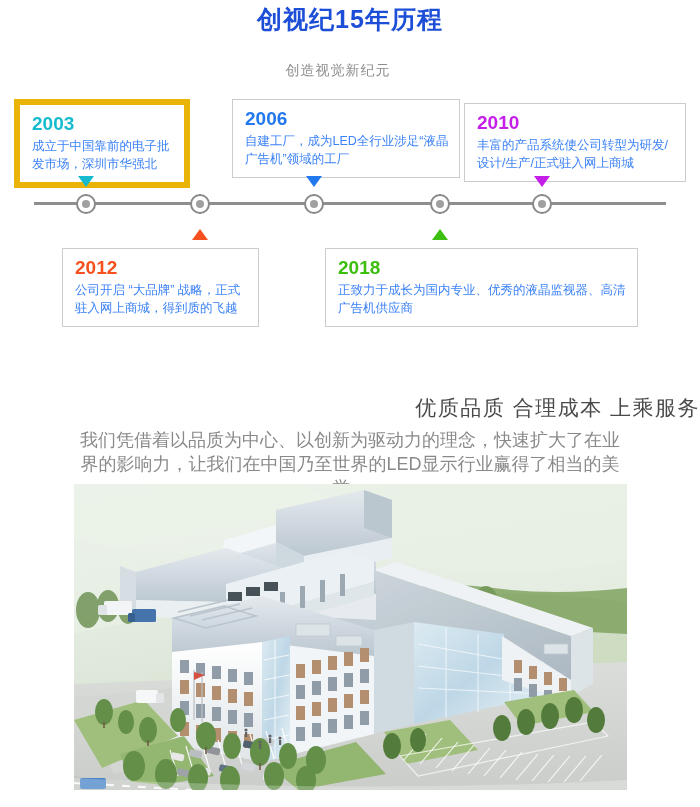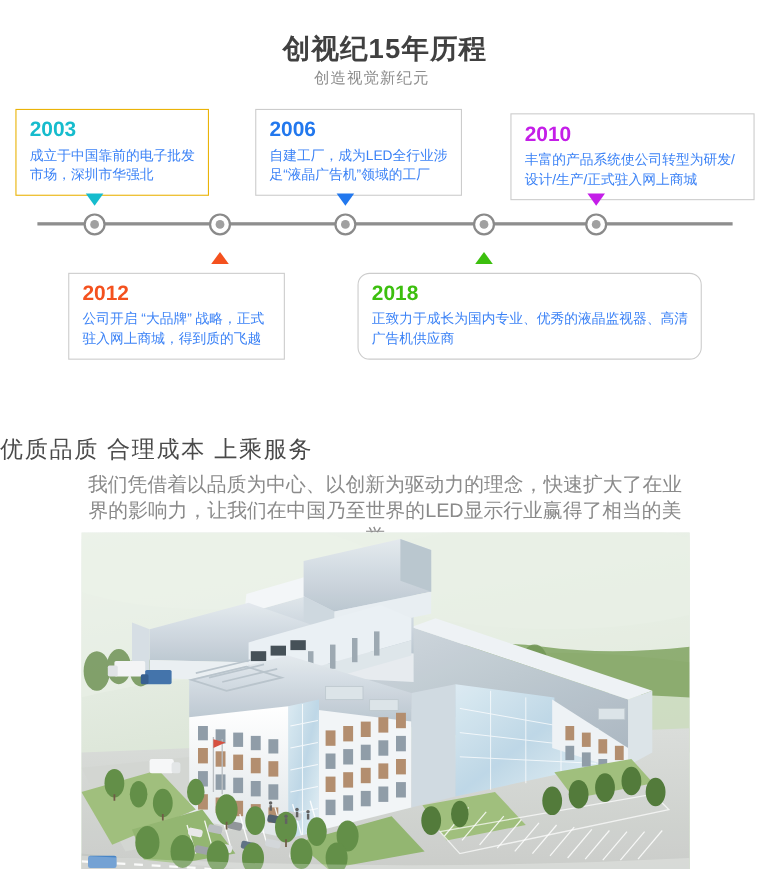--- a/index.html
+++ b/index.html
@@ -6,23 +6,23 @@
   html, body {
     width: 700px; height: 807px;
     background: #ffffff;
     font-family: "Liberation Sans", "DejaVu Sans", sans-serif;
     overflow: hidden;
   }
   .page { position: relative; width: 700px; height: 807px; }
 
   
   .tl-title {
-    position: absolute; left: 0; top: 28px; width: 700px;
+    position: absolute; left: 0; top: 3px; width: 700px;
     text-align: center;
-    font-size: 25px; font-weight: bold; color: #404040;
+    font-size: 25px; font-weight: bold; color: #1d4ed8;
     letter-spacing: 1px;
   }
   .tl-sub {
     position: absolute; left: 0; top: 62px; width: 676px;
     text-align: center;
     font-size: 14px; color: #8d8d8d; letter-spacing: 1px;
   }
 
   
   .axis-line {
@@ -41,21 +41,21 @@
     border-radius: 50%; background: #a0a0a0;
   }
 
   
   .card {
     position: absolute;
     background: #ffffff;
     border: 1px solid #cccccc;
     padding: 8px 10px 9px 12px;
   }
-  .card.strong { border: 1px solid #eab308; }
+  .card.strong { border: 6px solid #eab308; }
   .card .year {
     font-size: 19px; font-weight: bold; line-height: 21px;
     letter-spacing: 0px; margin-bottom: 3px;
   }
   .card .desc {
     font-size: 12.5px; color: #3b82f6; line-height: 18px;
   }
 
   
   .arrow {
@@ -68,21 +68,21 @@
   }
   .arrow.up {
     border-left: 8px solid transparent;
     border-right: 8px solid transparent;
     border-bottom: 11px solid #000;
   }
 
   
   .q-title {
     position: absolute; left: 0; top: 394px; width: 700px;
-    text-align: left; font-size: 21px; color: #4a4a4a;
+    text-align: right; font-size: 21px; color: #4a4a4a;
     letter-spacing: 1.5px;
   }
   .q-para {
     position: absolute; left: 78px; top: 428px; width: 544px;
     text-align: center; font-size: 18px; color: #8a8a8a;
     line-height: 24px;
   }
 
   
   .photo {
@@ -109,40 +109,40 @@
   <div class="node" style="left:304px"></div>
   <div class="node" style="left:430px"></div>
   <div class="node" style="left:532px"></div>
 
   <div class="card strong" style="left:14px; top:99px; width:176px;">
     <div class="year" style="color: rgb(22, 188, 205);">2003</div>
     <div class="desc">成立于中国靠前的电子批发市场，深圳市华强北</div>
   </div>
   <div class="arrow down" style="left:78px; top:176px; border-top-color:#16bccd;"></div>
 
-  <div class="card" style="left:232px; top:99px; width:188px;">
+  <div class="card" style="left:232px; top:99px; width:228px;">
     <div class="year" style="color: rgb(34, 120, 238);">2006</div>
     <div class="desc">自建工厂，成为LED全行业涉足“液晶广告机”领域的工厂</div>
   </div>
   <div class="arrow down" style="left:306px; top:176px; border-top-color:#2278ee;"></div>
 
   <div class="card" style="left:464px; top:103px; width:222px;">
     <div class="year" style="color: rgb(196, 30, 232);">2010</div>
     <div class="desc">丰富的产品系统使公司转型为研发/设计/生产/正式驻入网上商城</div>
   </div>
   <div class="arrow down" style="left:534px; top:176px; border-top-color:#c41ee8;"></div>
 
   <div class="arrow up" style="left:192px; top:229px; border-bottom-color:#f4511e;"></div>
   <div class="card" style="left:62px; top:248px; width:197px;">
     <div class="year" style="color: rgb(244, 81, 30);">2012</div>
     <div class="desc">公司开启 “大品牌” 战略，正式驻入网上商城，得到质的飞越</div>
   </div>
 
   <div class="arrow up" style="left:432px; top:229px; border-bottom-color:#3cbf0e;"></div>
-  <div class="card" style="left:325px; top:248px; width:313px;border-radius:11px;">
+  <div class="card" style="left:325px; top:248px; width:313px;">
     <div class="year" style="color: rgb(60, 191, 14);">2018</div>
     <div class="desc">正致力于成长为国内专业、优秀的液晶监视器、高清广告机供应商</div>
   </div>
 
   <div class="q-title">优质品质  合理成本 上乘服务</div>
   <div class="q-para">我们凭借着以品质为中心、以创新为驱动力的理念，快速扩大了在业界的影响力，让我们在中国乃至世界的LED显示行业赢得了相当的美誉。</div>
 
   <div class="photo">
     <svg viewBox="0 0 553 306" preserveAspectRatio="none">
       <defs>

